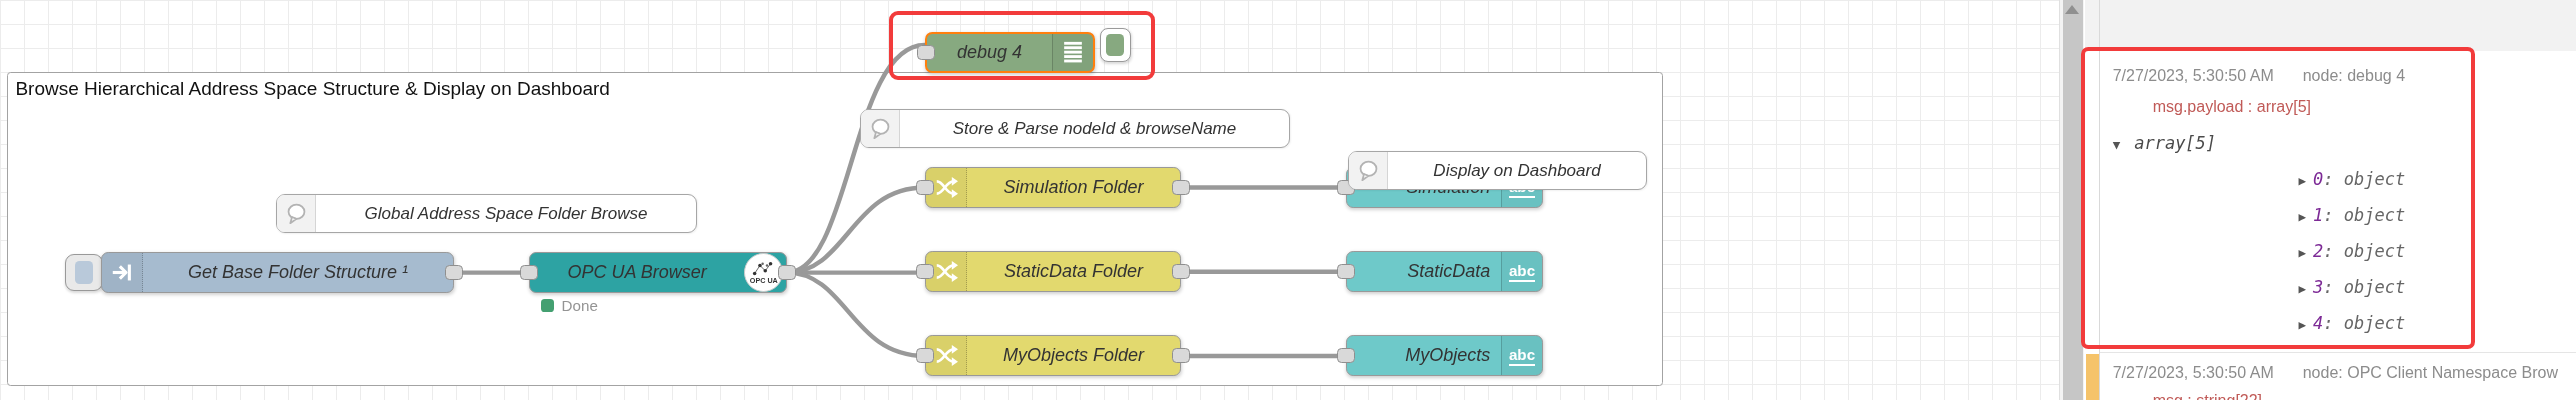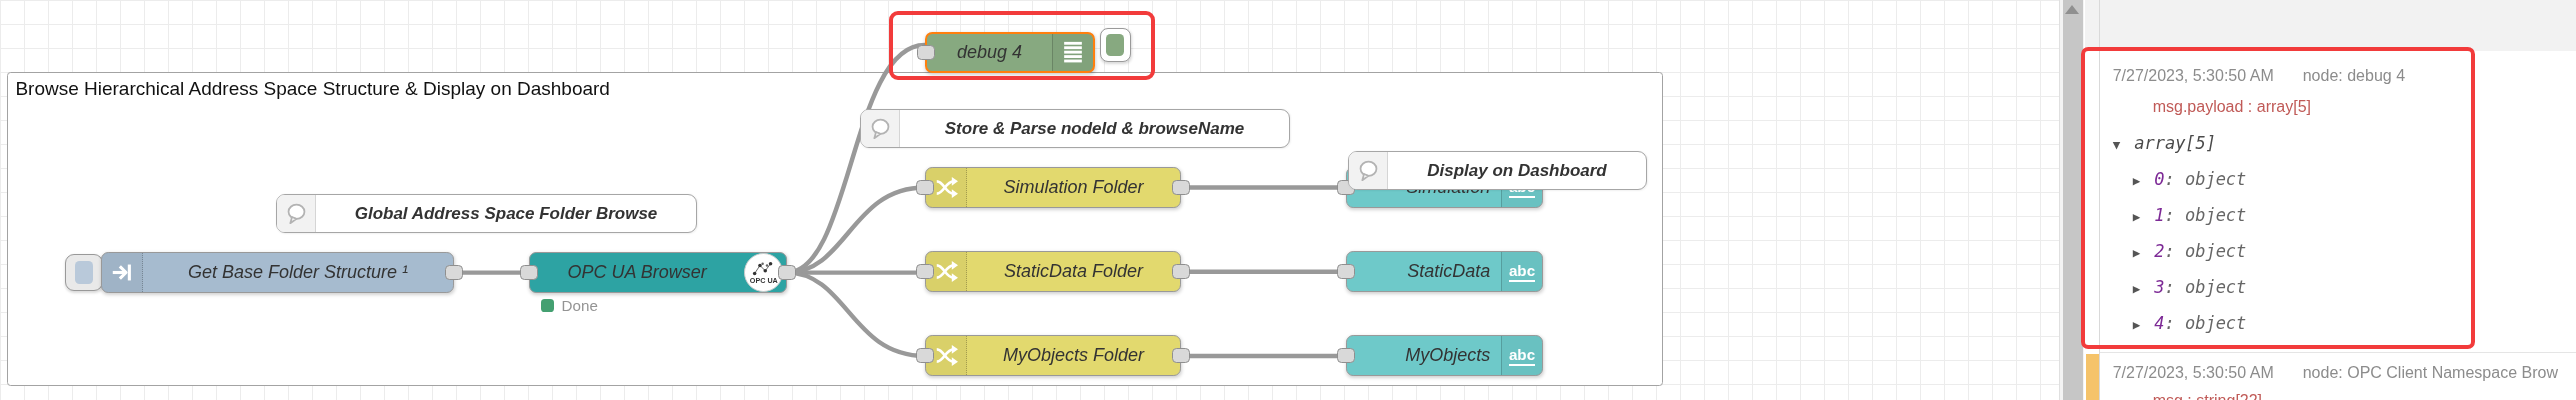--- a/index.html
+++ b/index.html
@@ -86,21 +86,21 @@
   .comment {
     position:absolute; height:39px; background:#fff; border:1.8px solid #a6a6a6; border-radius:9px;
     display:flex; align-items:stretch; z-index:4; box-shadow:0.9px 0.9px 1.8px rgba(0,0,0,0.06);
   }
   .comment .bubble {
     width:39px; flex:none; background:#f2f2f2; border-right:0.9px solid #d5d5d5;
     border-radius:7.2px 0 0 7.2px; display:flex; align-items:center; justify-content:center;
   }
   .comment .label {
     flex:1; display:flex; align-items:center; justify-content:center;
-    font-size:17px; font-style:italic; color:#333; white-space:nowrap;font-weight:bold;
+    font-size:17px; font-style:italic; color:#333; white-space:nowrap;
   }
   .comment-global { left:276px; top:194px; width:421px; }
   .comment-store  { left:860px;  top:109px; width:430px; }
   .comment-display{ left:1348px; top:115px; width:299px;margin-top:36px; }
 
   
   .anno-rect { position:absolute; border:4.5px solid #f23b3b; border-radius:9px; z-index:20; pointer-events:none; }
   .anno-debug-node { left:889px; top:10.8px; width:266px; height:69px; }
   .anno-sidebar-msg { left:2081px; top:47px; width:394px; height:302px; border-radius:7.2px; }
 
@@ -123,21 +123,21 @@
   .orange-bar { position:absolute; left:0.9px; top:354px; width:13.4px; height:47px; background:#f5c36a; z-index:2; }
 
   .dbg-header { padding-top:16px; font-size:16px; color:#8c8c8c; white-space:nowrap; }
   .dbg-header .src { margin-left:29px; }
   .dbg-path { margin-top:12.5px; font-size:16px; color:#c05a57; white-space:nowrap;padding-left:40px; }
   .dbg-msg2 .dbg-header { padding-top:10.8px; }
   .dbg-msg2 .dbg-path { margin-top:10px; }
 
   .tree { margin-top:9px; font-family:"DejaVu Sans Mono", monospace; font-size:17px; font-style:italic; color:#4a4a4a; }
   .tree-row { height:36px; line-height:36px; white-space:nowrap; }
-  .tree-row.item { margin-left:20px; color:#666; }
+  .tree-row.item { margin-left:8px; color:#666;text-align:center; }
   .caret { display:inline-block; font-style:normal; font-size:12.5px; color:#555; width:21.5px; }
   .tkey { color:#7d2a96; }
 </style>
 </head>
 <body>
 
 <div id="stage">
 
   <div id="canvas">
 

